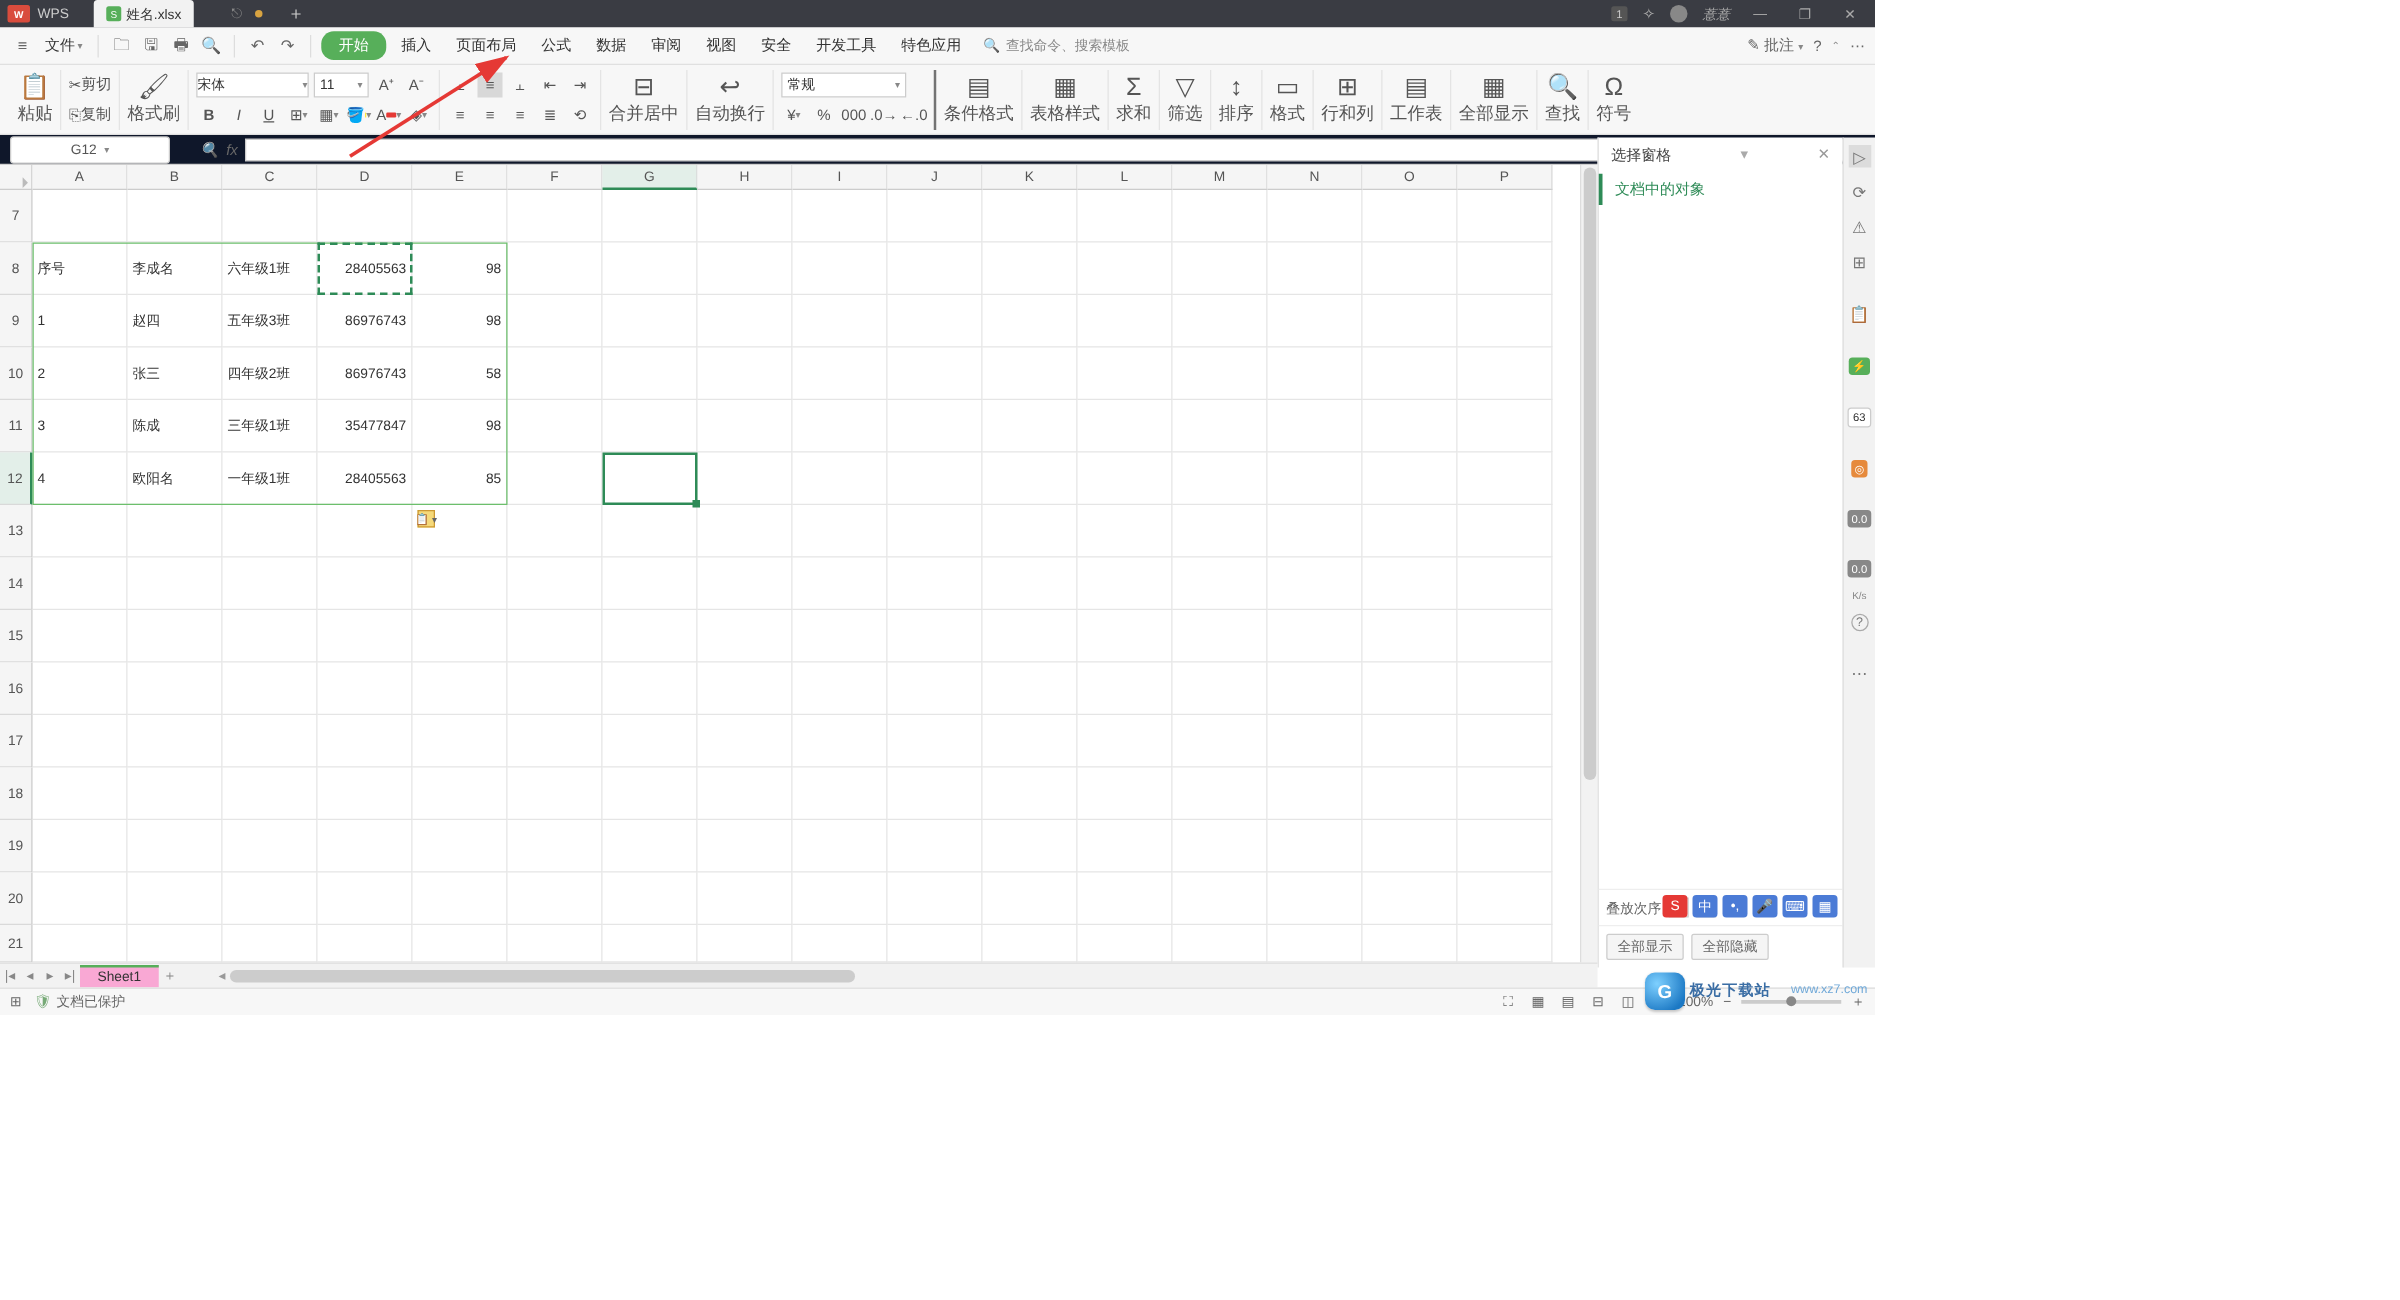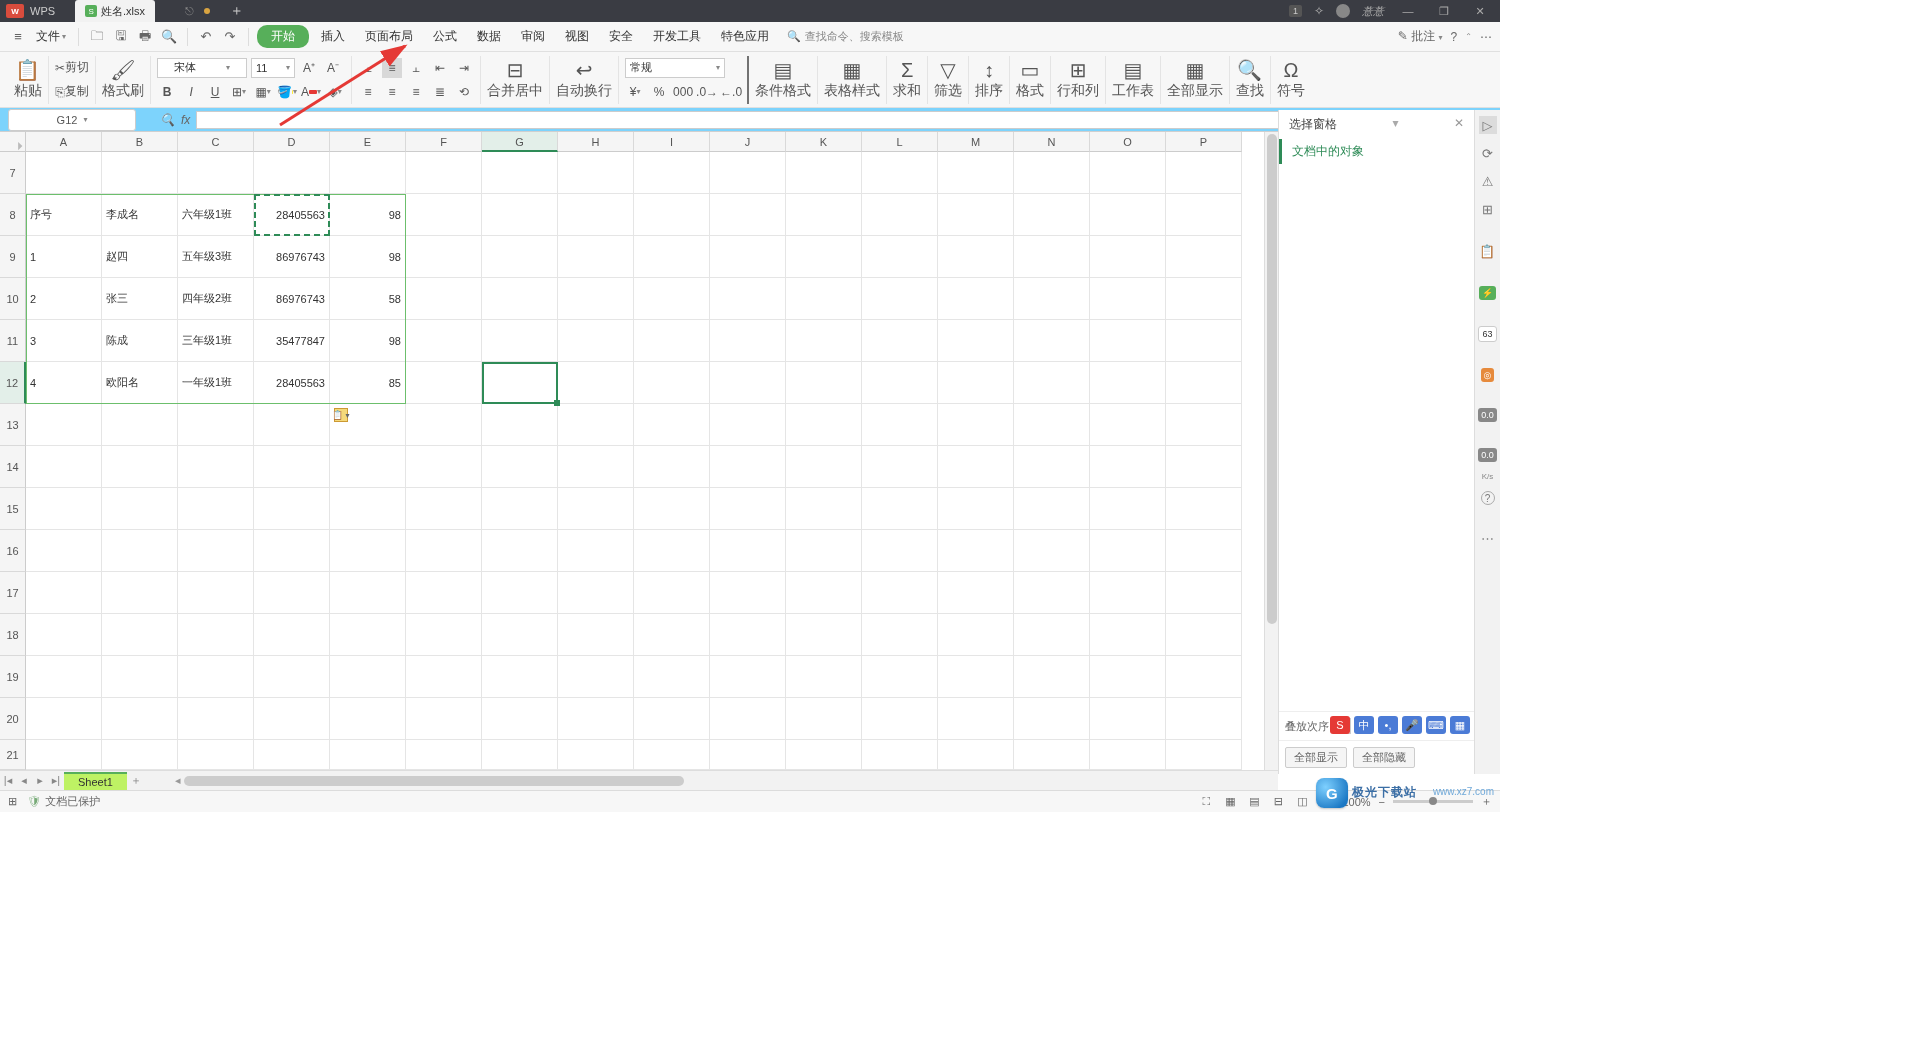--- a/index.html
+++ b/index.html
@@ -29,28 +29,28 @@
 .search-box { display:flex; align-items:center; color:#888; font-size:11px; gap:4px; margin-left:6px; }
 .menu-right { margin-left:auto; display:flex; align-items:center; gap:8px; color:#666; }
 
 
 .ribbon { height:56px; background:#f7f7f7; border-bottom:1px solid #e0e0e0; display:flex; align-items:center; padding:0 8px; }
 .rib-group { display:flex; flex-direction:column; align-items:center; justify-content:center; padding:0 6px; border-right:1px solid #e4e4e4; height:48px; }
 .rib-icon-lg { font-size:20px; color:#555; line-height:1; }
 .rib-label { font-size:14px; color:#555; margin-top:2px; }
 .rib-row { display:flex; align-items:center; gap:4px; }
 .rib-btn { width:20px; height:20px; display:flex; align-items:center; justify-content:center; color:#555; cursor:pointer; font-size:12px; }
-.font-select { width:90px; height:20px; border:1px solid #ccc; background:#fff; font-size:11px; padding:0 16px; display:flex; align-items:center; justify-content:space-between; }
+.font-select { width:90px; height:20px; border:1px solid #ccc; background:#fff; font-size:11px; padding:0 0; display:flex; align-items:center; justify-content:space-between; }
 .size-select { width:44px; height:20px; border:1px solid #ccc; background:#fff; font-size:11px; padding:0 4px; display:flex; align-items:center; justify-content:space-between; }
 .fmt-select { width:100px; height:20px; border:1px solid #ccc; background:#fff; font-size:11px; padding:0 4px; display:flex; align-items:center; justify-content:space-between; }
 .chev { font-size:8px; color:#888; }
 .color-box { width:16px; height:4px; border-radius:1px; }
 
 
-.formula-bar { height:24px; background:#7dd3fc; border-bottom:1px solid #cfcfcf; display:flex; align-items:center; }
+.formula-bar { height:24px; background:#0f172a; border-bottom:1px solid #cfcfcf; display:flex; align-items:center; }
 .name-box { width:128px; height:22px; border:1px solid #ccc; border-radius:3px; background:#fff; margin-left:8px; text-align:center; font-size:11px; display:flex; align-items:center; justify-content:center; gap:6px; color:#555; }
 .fx-area { display:flex; align-items:center; gap:6px; margin-left:24px; color:#666; font-style:italic; }
 .formula-input { flex:1; height:18px; border:1px solid #ccc; background:#fff; margin-left:6px; margin-right:8px; }
 
 
 .grid-area { display:flex; height:620px; }
 .corner { width:26px; height:20px; background:#f5f5f5; border-right:1px solid #ccc; border-bottom:1px solid #ccc; display:flex; align-items:center; justify-content:center; }
 .corner::after { content:""; width:0; height:0; border-left:6px solid transparent; border-top:6px solid transparent; border-bottom:6px solid #bbb; transform:rotate(-45deg); margin-left:6px; margin-top:4px; }
 .col-headers { display:flex; height:20px; }
 .col-head { width:76px; background:#f5f5f5; border-right:1px solid #d9d9d9; border-bottom:1px solid #ccc; text-align:center; font-size:11px; line-height:20px; color:#555; }
@@ -87,21 +87,21 @@
 
 .status { position:absolute; bottom:0; left:0; right:0; height:22px; background:#f7f7f7; border-top:1px solid #dcdcdc; display:flex; align-items:center; padding:0 8px; font-size:11px; color:#666; }
 .status-right { margin-left:auto; display:flex; align-items:center; gap:8px; }
 .status-ic { width:16px; height:14px; display:flex; align-items:center; justify-content:center; border:1px solid transparent; cursor:pointer; }
 .zoom-slider { width:80px; height:3px; background:#ccc; position:relative; }
 .zoom-thumb { width:8px; height:8px; background:#888; border-radius:50%; position:absolute; top:-3px; left:36px; }
 
 
 .sheet-bar { position:absolute; bottom:22px; left:0; right:222px; height:20px; background:#f2f2f2; border-top:1px solid #ddd; display:flex; align-items:center; font-size:11px; }
 .sheet-nav { width:16px; text-align:center; color:#888; cursor:pointer; }
-.sheet-tab { padding:2px 14px; background:#bef264; border-top:2px solid #57af5a; cursor:pointer; }
+.sheet-tab { padding:2px 14px; background:#f9a8d4; border-top:2px solid #57af5a; cursor:pointer; }
 .sheet-add { width:18px; text-align:center; color:#888; cursor:pointer; }
 .hscroll-track { flex:1; height:14px; margin-left:30px; display:flex; align-items:center; }
 .hscroll-bar { width:500px; height:10px; background:#ccc; border-radius:5px; margin-left:4px; }
 
 
 .arrow { position:absolute; left:275px; top:40px; width:140px; height:90px; pointer-events:none; }
 .arrow svg { width:100%; height:100%; }
 
 
 .ime-bar { position:absolute; right:30px; bottom:78px; display:flex; gap:4px; align-items:center; }

